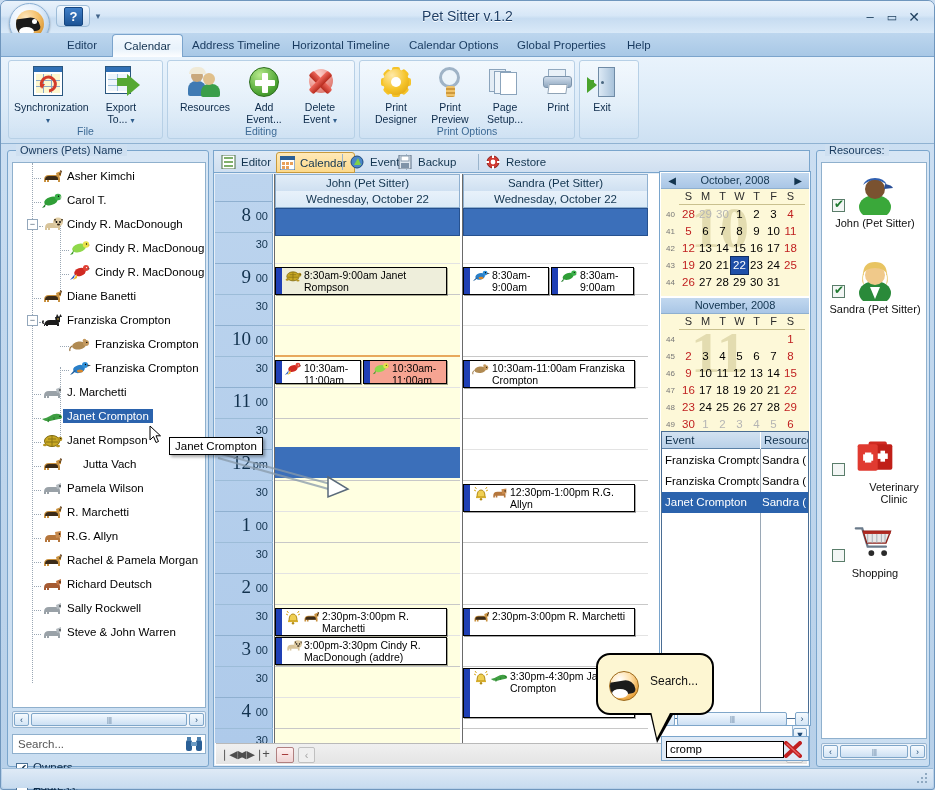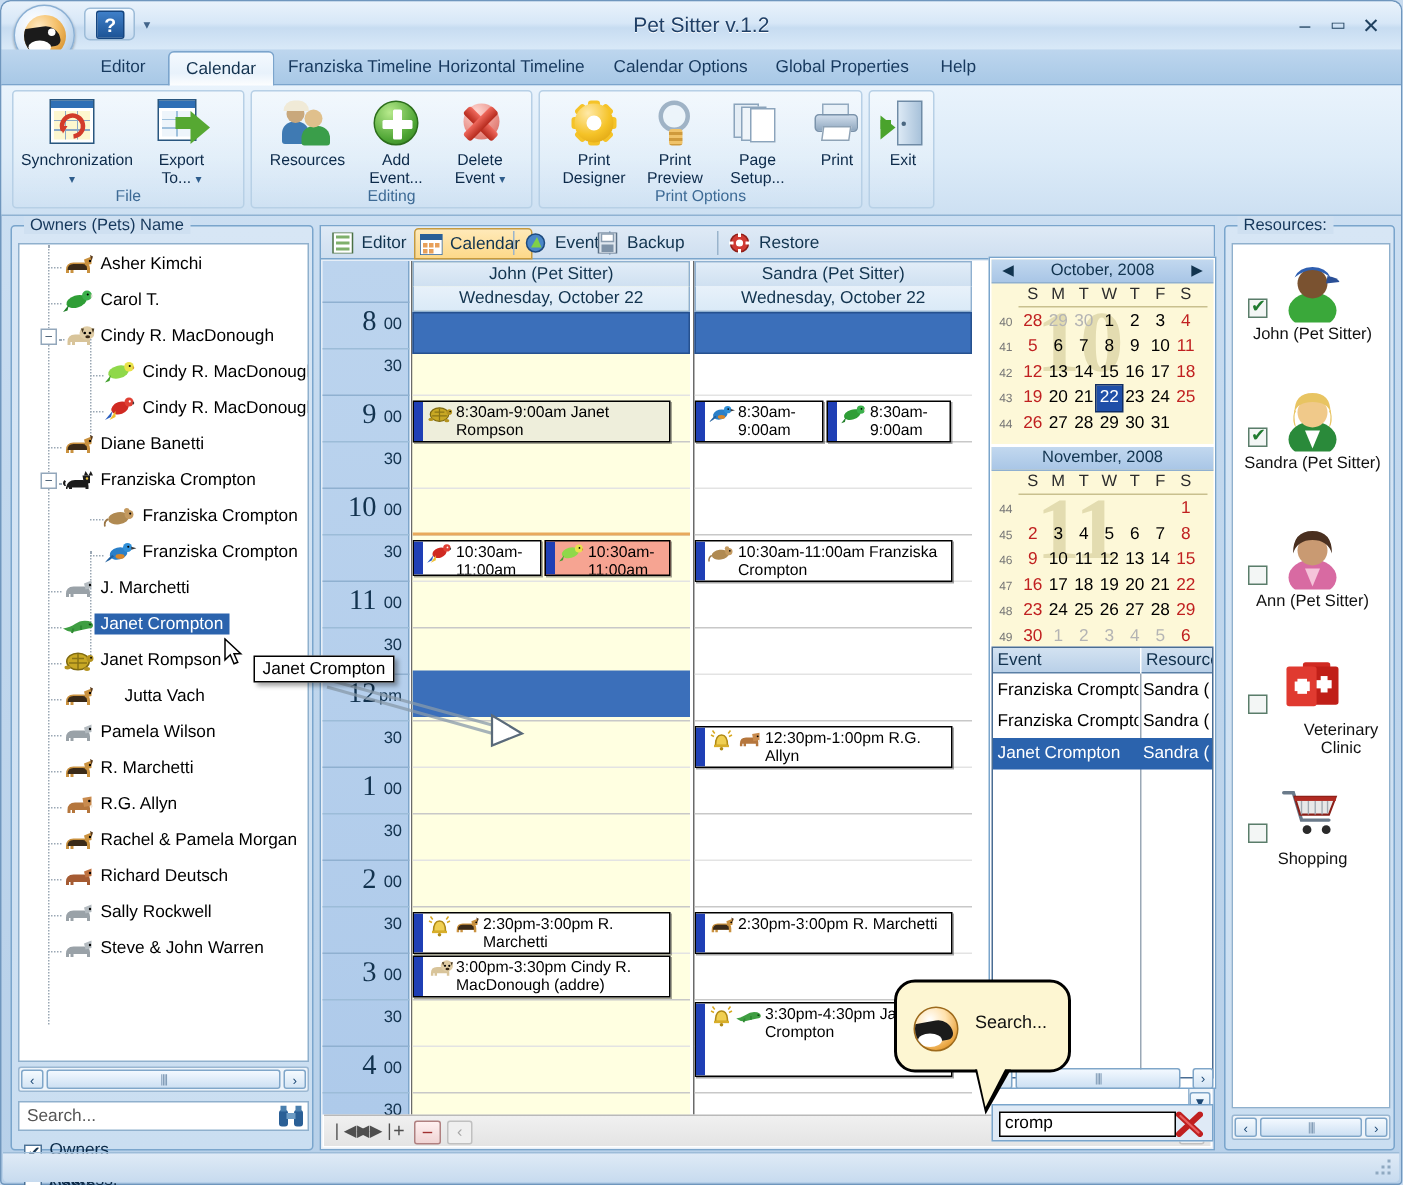--- a/index.html
+++ b/index.html
@@ -397,21 +397,21 @@
     <div id="qat-drop">▾</div>
     <div id="win-title">Pet Sitter v.1.2</div>
     <div class="wbtn" id="wb-min">–</div>
     <div class="wbtn" id="wb-max">▭</div>
     <div class="wbtn" id="wb-close">✕</div>
   </div>
 
   <div id="ribbon-tabs">
     <div class="rtab" style="left:55px">Editor</div>
     <div class="rtab active" style="left:111px">Calendar</div>
-    <div class="rtab" style="left:180px">Franziska Timeline</div>
+    <div class="rtab" style="left:180px">Address Timeline</div>
     <div class="rtab" style="left:280px">Horizontal Timeline</div>
     <div class="rtab" style="left:397px">Calendar Options</div>
     <div class="rtab" style="left:505px">Global Properties</div>
     <div class="rtab" style="left:615px">Help</div>
   </div>
 
   <div id="ribbon">
 
     <div class="rgroup" style="left:7px;width:155px">
       <div class="rbtn" style="left:5px">
@@ -507,21 +507,21 @@
               <div class="top"></div>
               <div class="bd"></div>
               <div class="pg"></div>
             </div>
           </div>
         <div class="cap"><span>Print</span></div>
       </div>
       <div class="glabel">Print Options</div>
     </div>
 
-    <div class="rgroup" style="left:578px;width:44px">
+    <div class="rgroup" style="left:578px;width:60px">
       <div class="rbtn" style="left:-12px">
         <div class="ico">
             <div class="ic-exit">
               <div class="door"></div>
               <div class="knob"></div>
               <div class="ar2"></div>
               <div class="ar"></div>
             </div>
           </div>
         <div class="cap"><span>Exit</span></div>
@@ -1293,30 +1293,20 @@
               <ellipse cx="21" cy="34" rx="16" ry="12" fill="#2a8a3a"></ellipse>
               <path d="M21 40 l-5-12 h10z" fill="#fff"></path>
               <circle cx="21" cy="16" r="10" fill="#f0c98a"></circle>
               <path d="M9 16 q0-13 12-13 q12 0 12 13 q-2-7 -12-7 q-10 0-12 7z" fill="#e8c462"></path>
               <path d="M9 14 q-2 9 1 12 q-2-8 0-11z" fill="#e8c462"></path>
               <path d="M33 14 q2 9 -1 12 q2-8 0-11z" fill="#e8c462"></path>
             </svg></div>
           <div class="rchk on" style="top: 28px;"></div>
           <div class="rcap" style="top: 46px;">Sandra (Pet Sitter)</div>
         </div>
-        <div class="resitem" style="top: 186px; height: 88px;">
-          <div class="ravatar" style="top: 2px;"><svg viewBox="0 0 42 42">
-              <ellipse cx="21" cy="34" rx="16" ry="12" fill="#d86aa2"></ellipse>
-              <path d="M21 40 l-5-12 h10z" fill="#f5c4da"></path>
-              <circle cx="21" cy="16" r="10" fill="#c99a72"></circle>
-              <path d="M8 18 q0-15 13-15 q13 0 13 15 q-3-9 -13-9 q-10 0-13 9z" fill="#4a3020"></path>
-            </svg></div>
-          <div class="rchk" style="top: 28px;"></div>
-          <div class="rcap" style="top: 46px;">Ann (Pet Sitter)</div>
-        </div>
         <div class="resitem" style="top: 272px; height: 88px;">
           <div class="ravatar" style="top: 2px;"><svg viewBox="0 0 46 40">
               <rect x="16" y="5" width="20" height="28" rx="2" fill="#d02a22"></rect>
               <rect x="22" y="8" width="20" height="28" rx="2" fill="#c01f18"></rect>
               <rect x="4" y="8" width="22" height="29" rx="2" fill="#e03a30"></rect>
               <rect x="12" y="17" width="7" height="11" fill="#fff"></rect>
               <rect x="10" y="19" width="11" height="7" fill="#fff"></rect>
               <rect x="29" y="15" width="5" height="12" fill="#fff"></rect>
               <rect x="26" y="18" width="11" height="6" fill="#fff"></rect>
             </svg></div>

